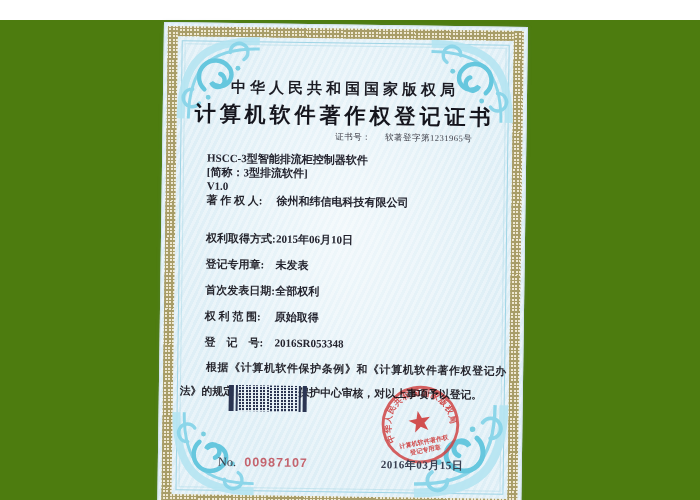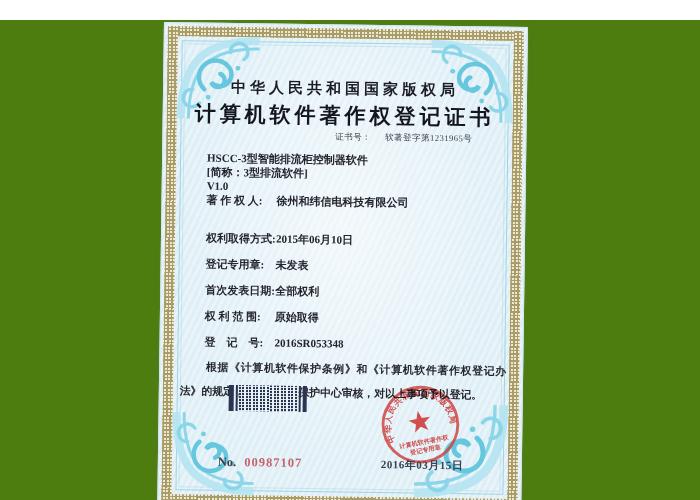--- a/index.html
+++ b/index.html
@@ -94,22 +94,22 @@
   .seal{position:absolute;left:220px;top:357px;width:82px;height:82px;z-index:5;
     transform:rotate(-12deg);mix-blend-mode:multiply;opacity:.92;}
   .seal text{font-family:"Liberation Serif","DejaVu Serif",serif;font-weight:bold;fill:#cf4040;}
 
   .issue-date{
     position:absolute;left:222px;top:431px;z-index:6;
     font-size:11px;font-weight:bold;color:#394052;letter-spacing:.5px;
   }
 
   .serial{position:absolute;left:59px;top:431px;z-index:4;font-size:12.5px;}
-  .serial .no{color:#3c3c46;font-weight:bold;margin-right:8px;}
-  .serial .num{color:#c4646e;font-family:Liberation Serif, serif;
+  .serial .no{color:#3c3c46;font-weight:normal;margin-right:8px;}
+  .serial .num{color:#c4646e;font-family:Liberation Sans, sans-serif;
     letter-spacing:1px;font-weight:bold;}
 </style>
 </head>
 <body>
 
 <svg width="0" height="0" style="position:absolute">
   <defs>
     <g id="flourish">
       <path d="M6,86 C6,28 28,6 86,6" stroke="#b5e5f2" stroke-width="8" fill="none"></path>
       <path d="M14,86 C14,34 34,14 86,14" stroke="#83d3e8" stroke-width="3" fill="none"></path>

